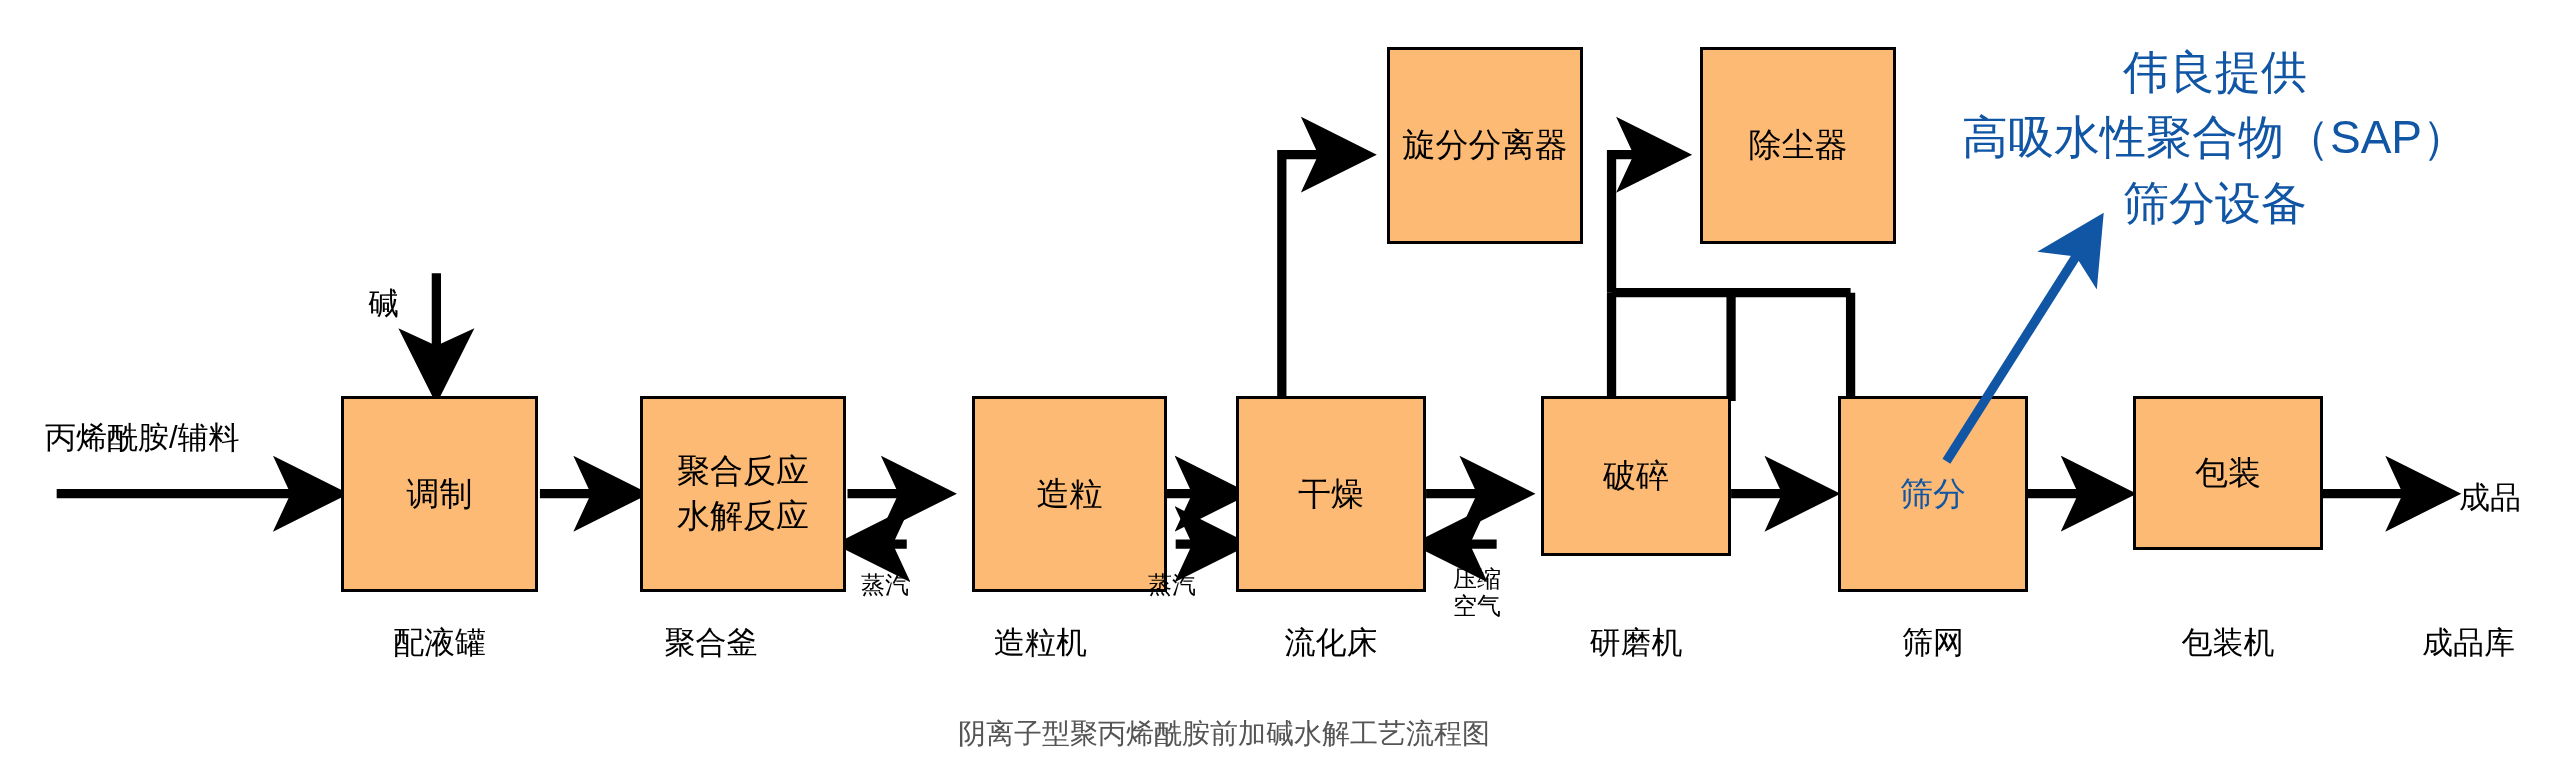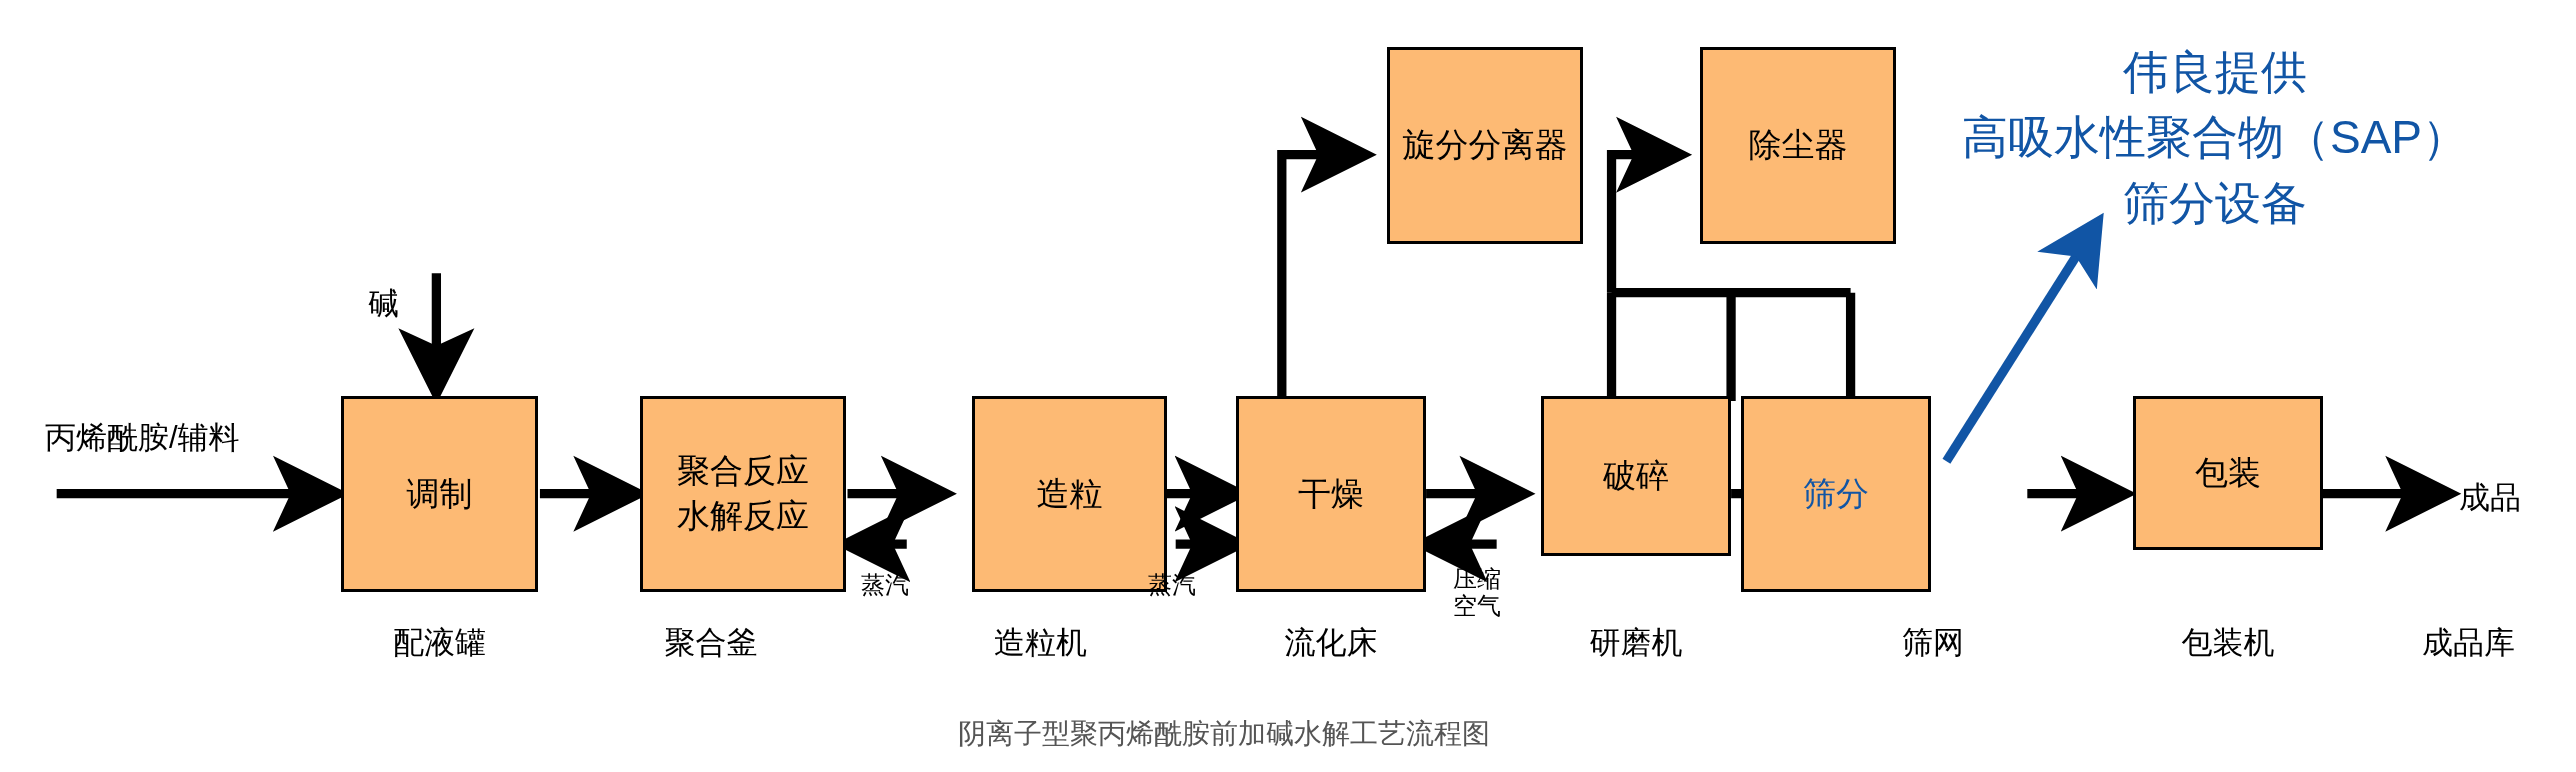--- a/index.html
+++ b/index.html
@@ -153,21 +153,21 @@
   </div>
 
   <div class="box" style="left:1236px; top:396px; width:190px; height:196px;">
     <span class="ln">干燥</span>
   </div>
 
   <div class="box" style="left:1541px; top:396px; width:190px; height:160px;">
     <span class="ln">破碎</span>
   </div>
 
-  <div class="box blue-text" style="left:1741px; top:396px; width:190px; height:196px;">
+  <div class="box blue-text" style="left:1838px; top:396px; width:190px; height:196px;">
     <span class="ln">筛分</span>
   </div>
 
   <div class="box" style="left:2133px; top:396px; width:190px; height:154px;">
     <span class="ln">包装</span>
   </div>
 
   <div class="box" style="left:1387px; top:47px; width:196px; height:197px;">
     <span class="ln">旋分分离器</span>
   </div>

